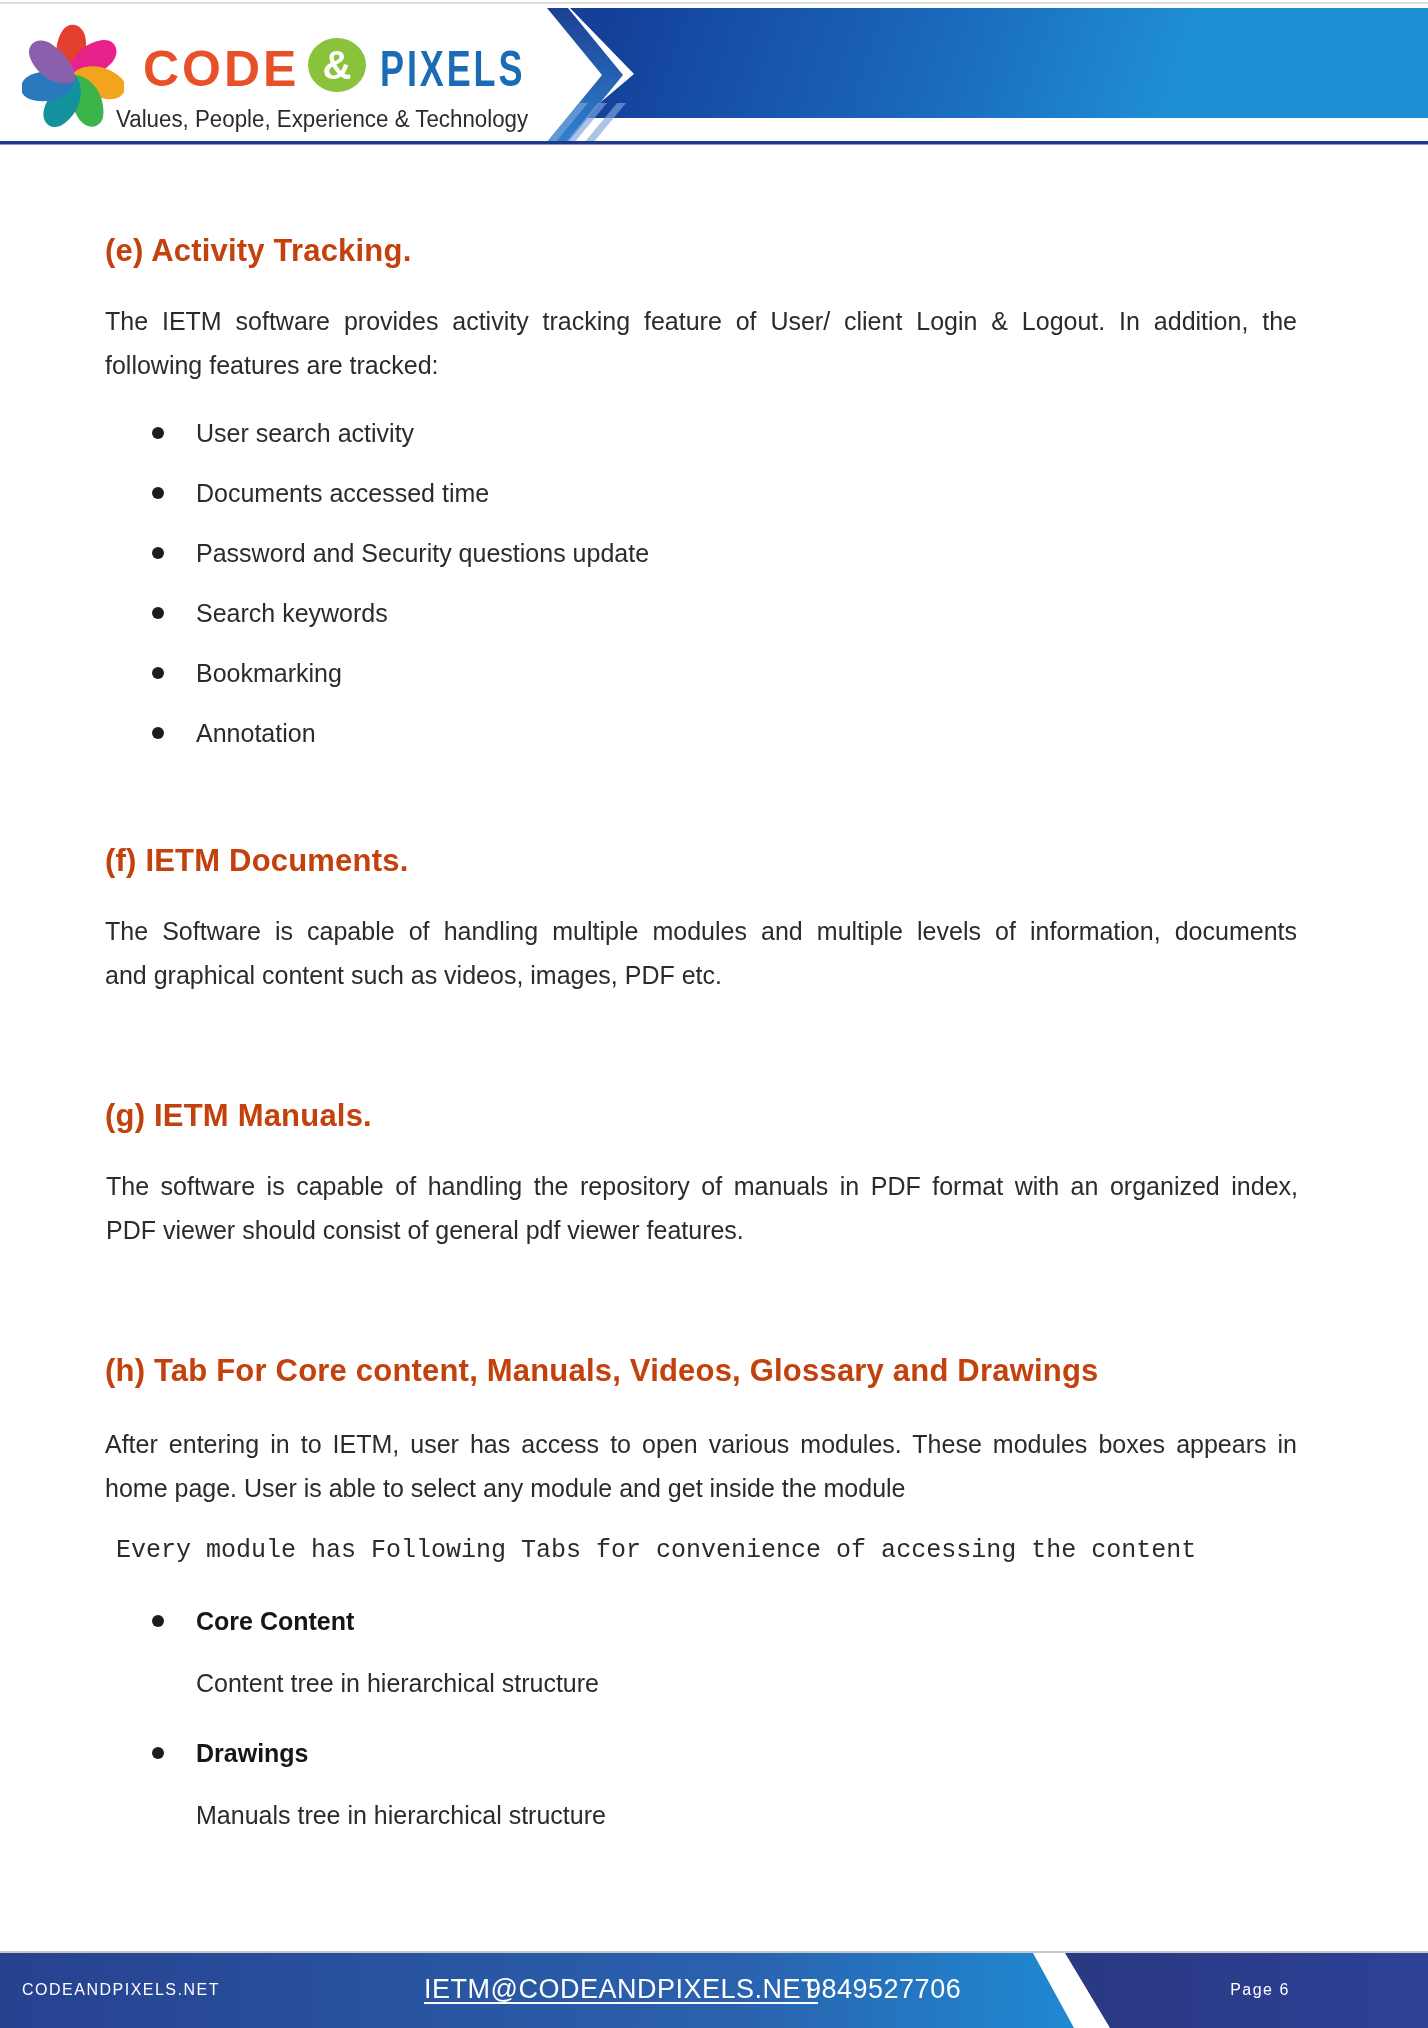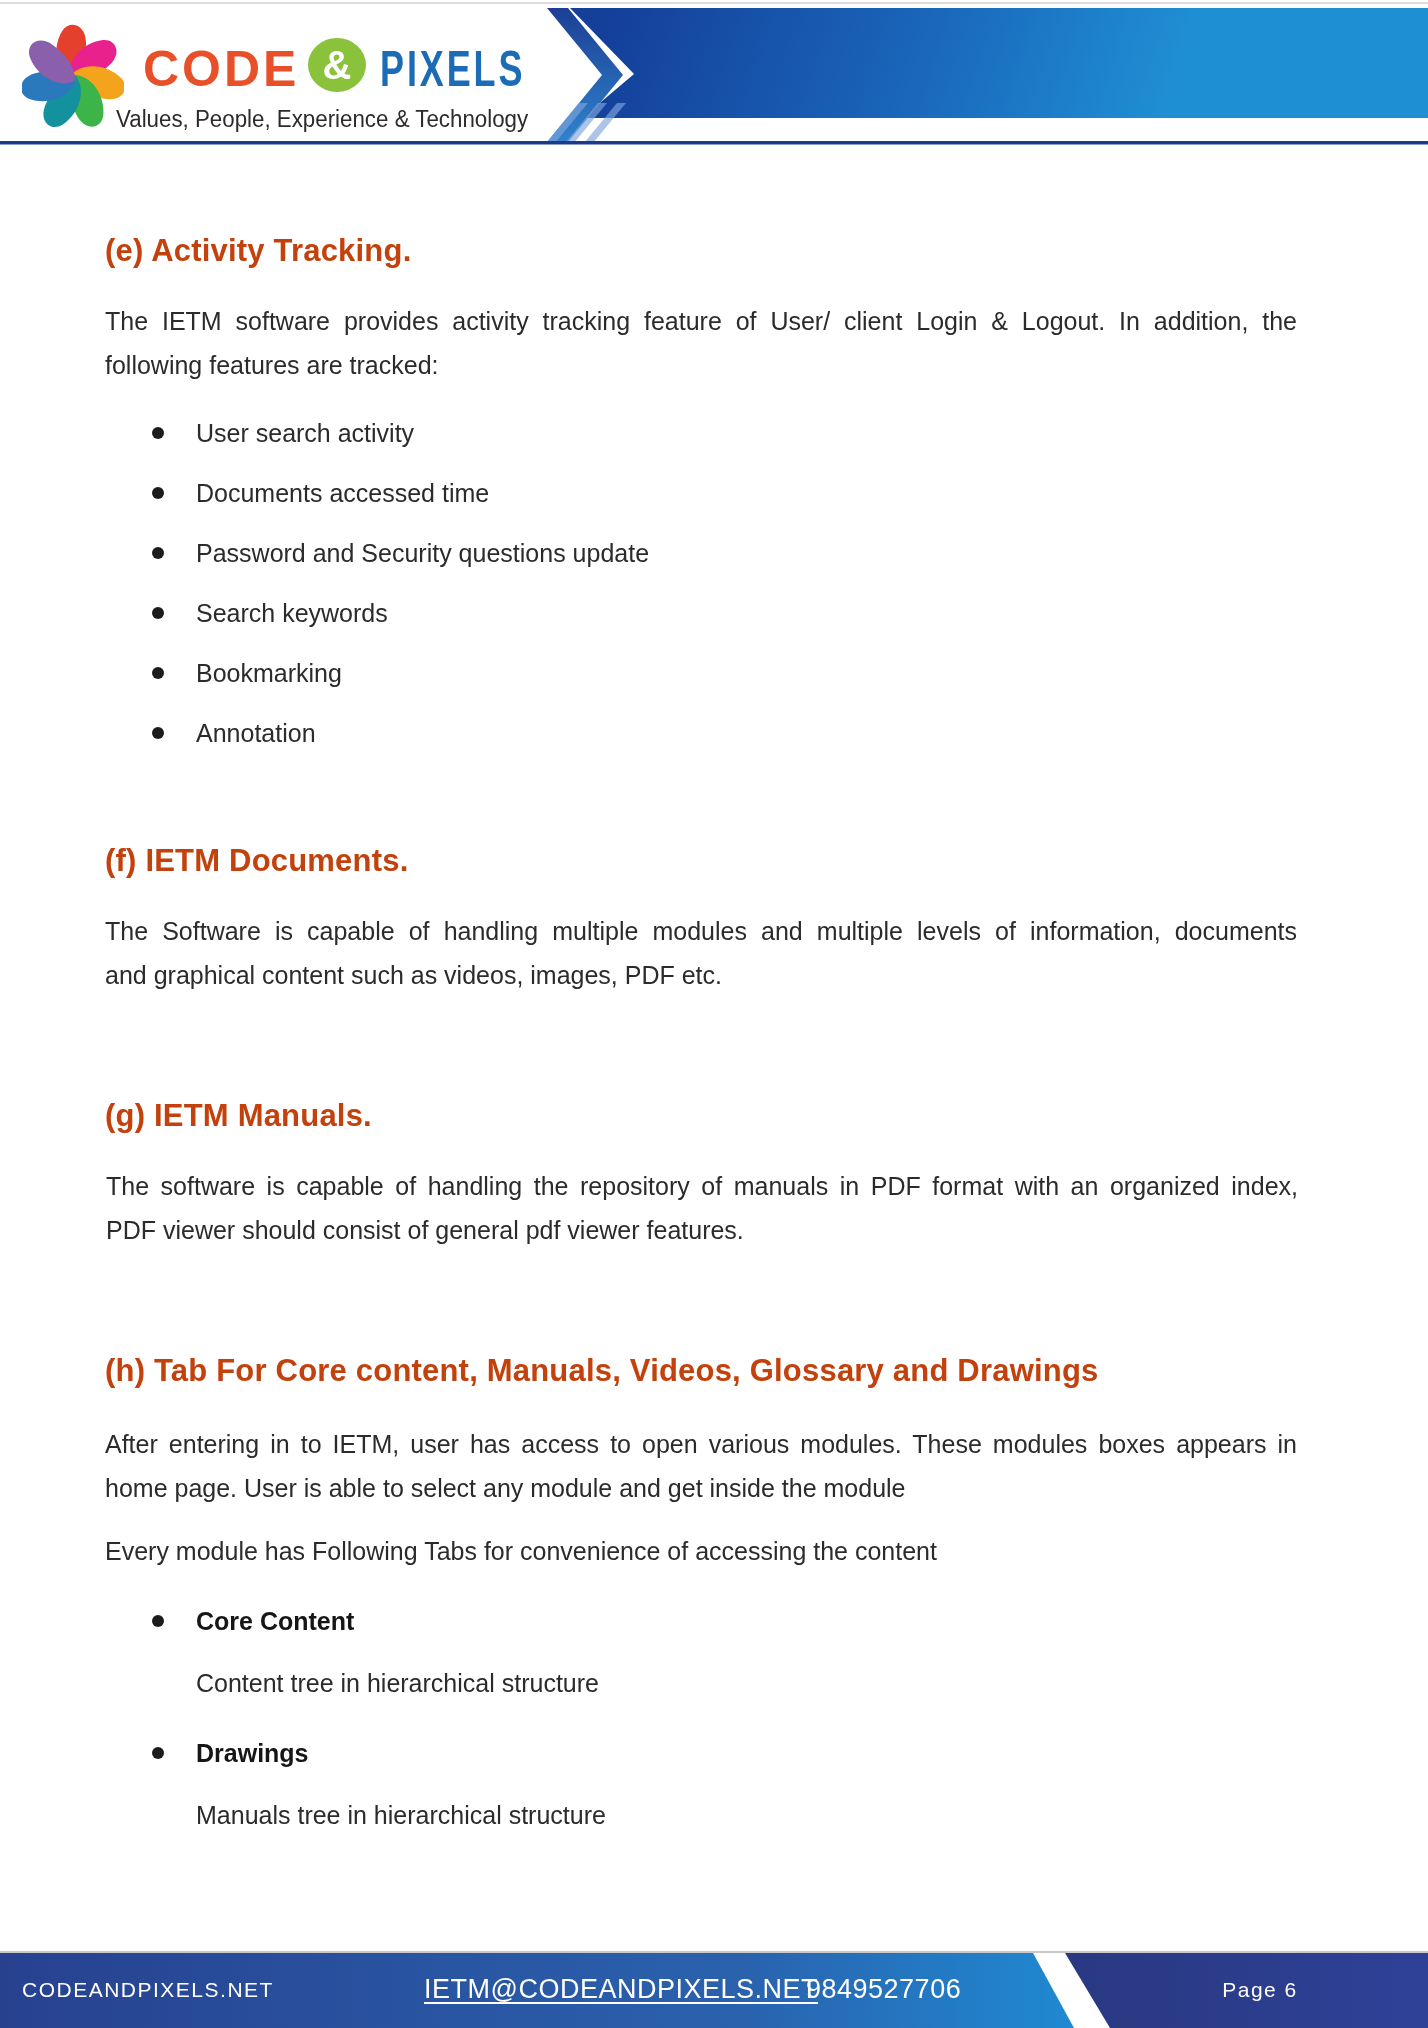--- a/index.html
+++ b/index.html
@@ -39,21 +39,21 @@
 
   
   .footer{left:0;top:1951px;width:1428px;height:77px;}
   .f-grey{position:absolute;left:0;top:0;width:1428px;height:2px;background:#c9c9c9;}
   .f-left{position:absolute;left:0;top:2px;width:1428px;height:75px;
       background:linear-gradient(90deg,#27418f 0%,#2a62ae 52%,#1e8ed6 78%);
       clip-path:polygon(0 0,1033px 0,1074px 75px,0 75px);}
   .f-right{position:absolute;left:0;top:2px;width:1428px;height:75px;
       background:linear-gradient(90deg,#293881 74%,#2e4197 100%);
       clip-path:polygon(1065px 0,1428px 0,1428px 75px,1110px 75px);}
-  .f-small{position:absolute;color:#ffffff;font-size:21px;line-height:26px;letter-spacing:1.5px;}
+  .f-small{position:absolute;color:#ffffff;font-size:16px;line-height:26px;letter-spacing:1.5px;}
   .f-big{position:absolute;color:#ffffff;font-size:27px;line-height:30px;letter-spacing:.5px;}
   .f-site{left:22px;top:1977px;}
   .f-email{left:424px;top:1974px;text-decoration:underline;text-underline-offset:4px;}
   .f-phone{left:806px;top:1974px;}
   .f-page{left:1160px;top:1977px;width:200px;text-align:center;}
 </style>
 </head>
 <body>
 
 <div class="abs topline"></div>
@@ -150,21 +150,21 @@
   <div class="pline">PDF viewer should consist of general pdf viewer features.</div>
 </div>
 
 <div class="abs heading" style="left:105px;top:1351px;">(h) Tab For Core content, Manuals, Videos, Glossary and Drawings</div>
 
 <div class="abs para" style="left:105px;top:1422px;">
   <div class="pline jl">After entering in to IETM, user has access to open various modules. These modules boxes appears in</div>
   <div class="pline">home page. User is able to select any module and get inside the module</div>
 </div>
 
-<div class="abs para" style="left:105px;top:1529px;">
+<div class="abs para" style="left:116px;top:1529px;font-family:Liberation Mono, monospace;">
   <div class="pline">Every module has Following Tabs for convenience of accessing the content</div>
 </div>
 
 <div class="abs ul" style="left:105px;top:1599px;">
   <div class="li li-bold" style="margin-bottom:18px;">
     <span class="dot"></span>
     <span>Core Content</span>
   </div>
   <div class="subline">Content tree in hierarchical structure</div>
 </div>

